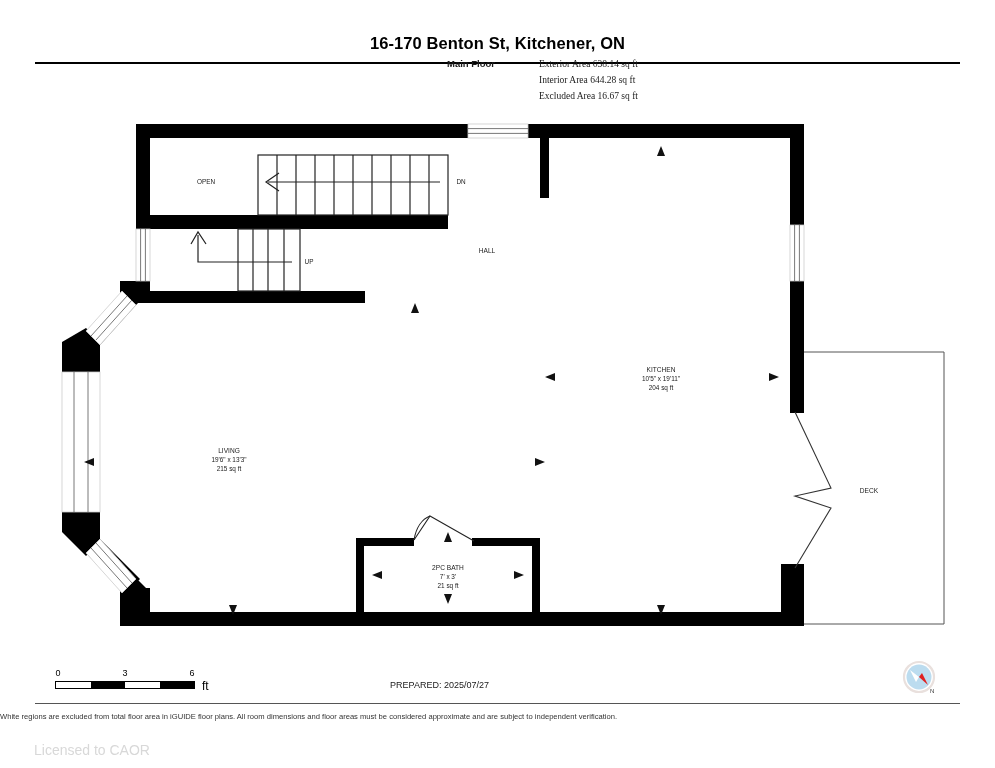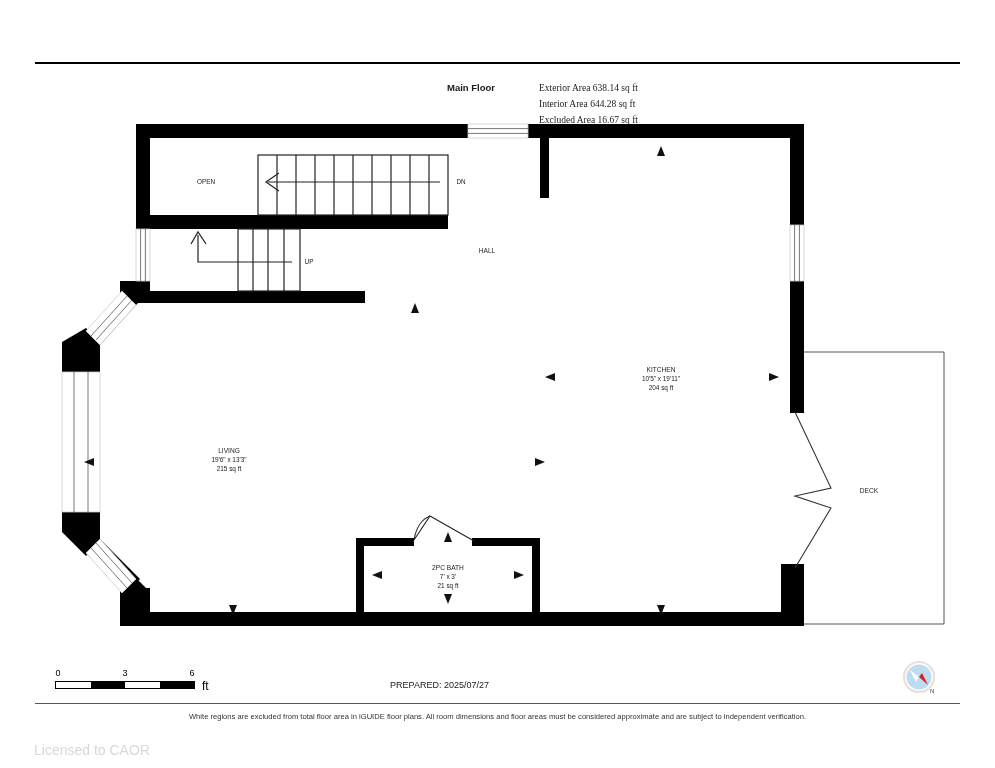--- a/index.html
+++ b/index.html
@@ -41,21 +41,21 @@
     top: 62px;
     width: 925px;
     height: 2px;
     background: #000;
   }
 
   
   .areas {
     position: absolute;
     left: 447px;
-    top: 80px;
+    top: 56px;
     font-size: 9.5px;
     line-height: 16px;
     color: #1a1a1a;
   }
   .areas .label {
     position: absolute;
     left: 0;
     top: 0;
     font-weight: bold;
     white-space: nowrap;
@@ -152,21 +152,21 @@
     top: 703px;
     width: 925px;
     height: 1px;
     background: #555;
   }
   .disclaimer {
     position: absolute;
     left: 0;
     top: 712px;
     width: 995px;
-    text-align: center;
+    text-align: left;
     font-size: 7.6px;
     color: #333;
   }
   .licensed {
     position: absolute;
     left: 34px;
     top: 742px;
     font-size: 14px;
     color: #d8d8d8;
   }
@@ -185,20 +185,21 @@
     top: 29px;
     font-size: 6px;
     color: #333;
   }
 </style>
 </head>
 <body>
 
 <div class="page">
 
+  <div class="title">16-170 Benton St, Kitchener, ON</div>
   <div class="title-rule"></div>
 
   <div class="areas">
     <div class="label">Main Floor</div>
     <div class="lines">
       <div>Exterior Area 638.14 sq ft</div>
       <div>Interior Area 644.28 sq ft</div>
       <div>Excluded Area 16.67 sq ft</div>
     </div>
   </div>

